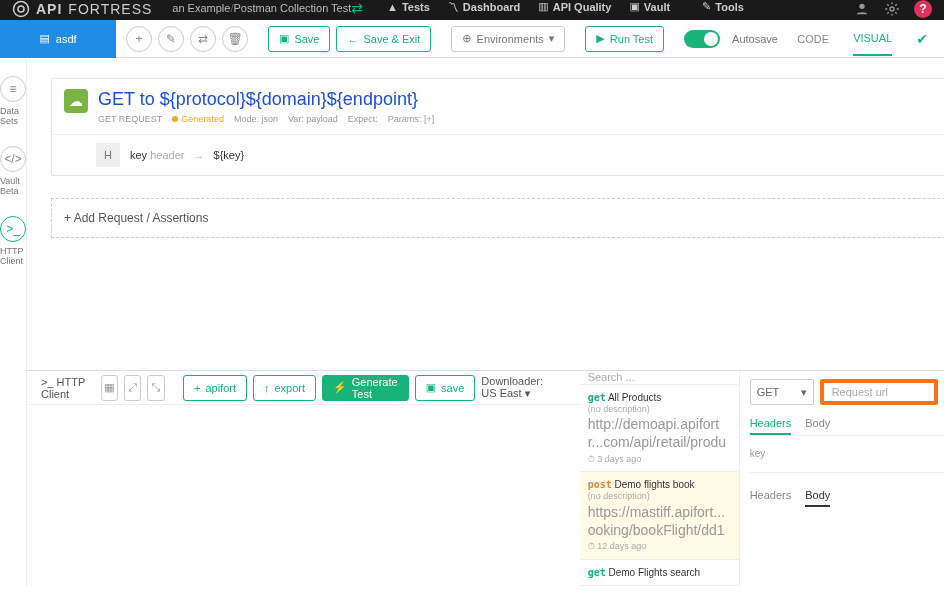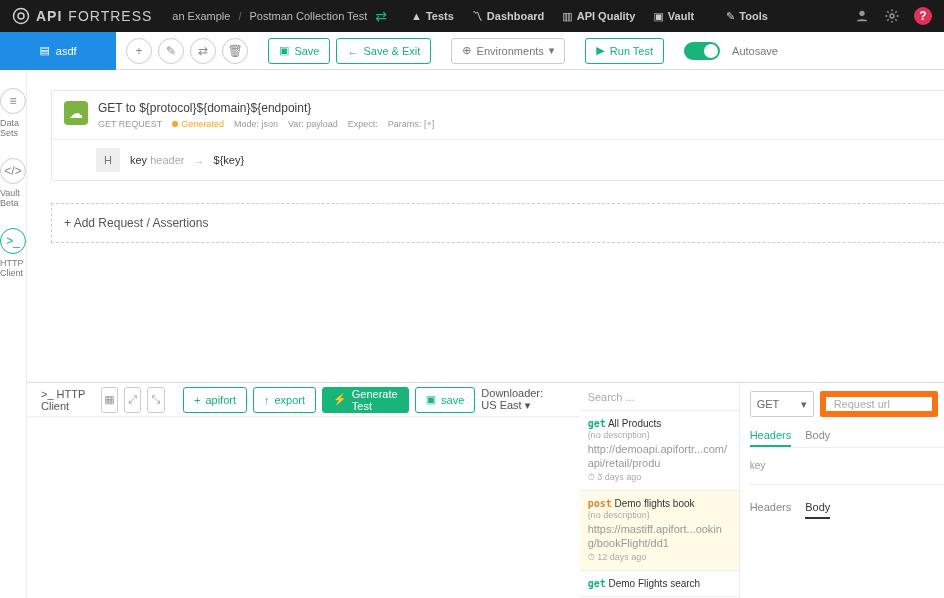--- a/index.html
+++ b/index.html
@@ -1,21 +1,21 @@
 <!DOCTYPE html>
 <html><head>
 <meta charset="utf-8">
 <style>
   *{box-sizing:border-box;margin:0;padding:0;font-family:Arial,Helvetica,sans-serif}
   body{width:944px;height:598px;overflow:hidden;background:#fff;font-size:12px;color:#333}
-  .topbar{height:32px;background:#1a1a1a;display:flex;align-items:center;padding:0 12px;color:#ccc}
+  .topbar{height:20px;background:#1a1a1a;display:flex;align-items:flex-start;padding:0 12px;color:#ccc}
   .logo{display:flex;align-items:center;gap:6px;font-weight:bold;font-size:14px;letter-spacing:1px}
   .logo .thin{font-weight:normal}
   .logo svg{width:18px;height:18px}
-  .crumbs{display:flex;align-items:center;gap:8px;margin-left:20px;font-size:11px;color:#bbb}
+  .crumbs{display:flex;align-items:center;margin-left:20px;font-size:11px;color:#bbb}
   .crumbs .sep{color:#666}
   .sync{color:#14b47c;font-size:14px}
   .topnav{display:flex;gap:18px;margin-left:24px;font-size:11px;color:#ccc}
   .topnav span{display:flex;align-items:center;gap:4px;cursor:pointer}
   .top-right{margin-left:auto;display:flex;align-items:center;gap:14px}
   .top-right svg{width:16px;height:16px;fill:#999}
   .help{width:18px;height:18px;border-radius:50%;background:#e1315a;color:#fff;display:flex;align-items:center;justify-content:center;font-weight:bold;font-size:12px}
 
   .toolbar{height:38px;border-bottom:1px solid #ddd;display:flex;align-items:center}
   .file-tab{width:116px;height:38px;background:#1f8de6;color:#fff;display:flex;align-items:center;justify-content:center;gap:6px;font-size:11px}
@@ -37,21 +37,21 @@
   .rail{width:54px;border-right:1px solid #eee;display:flex;flex-direction:column;align-items:center;padding-top:18px;gap:20px}
   .rail-item{display:flex;flex-direction:column;align-items:center;gap:4px;font-size:9px;color:#777}
   .rail-circ{width:26px;height:26px;border:1px solid #ccc;border-radius:50%;display:flex;align-items:center;justify-content:center;font-size:12px;color:#888}
   .rail-circ.active{border-color:#14b47c;color:#14b47c}
 
   .canvas{flex:1;display:flex;flex-direction:column}
   .editor-area{flex:1;padding:20px 24px;overflow:hidden}
   .req-card{border:1px solid #e6e6e6;border-radius:2px}
   .req-head{display:flex;align-items:flex-start;gap:10px;padding:10px 12px;border-bottom:1px solid #eee}
   .cloud{width:24px;height:24px;background:#7cb342;border-radius:4px;display:flex;align-items:center;justify-content:center;color:#fff;font-size:14px}
-  .req-title{font-size:12px;color:#404040}
+  .req-title{font-size:18px;color:#1d4ed8}
   .req-meta{font-size:9px;color:#999;margin-top:4px;display:flex;gap:10px;align-items:center}
   .badge-gen{color:#f5a623}
   .dot-y{width:6px;height:6px;border-radius:50%;background:#f5a623;display:inline-block;margin-right:3px}
   .header-row{display:flex;align-items:center;gap:10px;padding:8px 12px 8px 44px}
   .h-box{width:24px;height:24px;background:#eee;display:flex;align-items:center;justify-content:center;font-size:11px;color:#777}
   .kv{font-size:11px;color:#333}
   .kv .k{color:#333}
   .kv .faded{color:#aaa}
   .kv .arrow{color:#bbb;margin:0 6px}
   .add-req{margin-top:22px;border:1px dashed #ccc;padding:12px;font-size:12px;color:#555;cursor:pointer}
@@ -64,26 +64,26 @@
   .downloader{margin-left:auto;font-size:11px;color:#555;padding-right:18px;position:relative}
   .tooltip{position:absolute;left:452px;top:28px;background:#333;color:#fff;font-size:10px;padding:3px 8px;border-radius:2px;white-space:nowrap}
   .bottom-body{flex:1;display:flex}
   .history{width:160px;border-right:1px solid #eee;display:flex;flex-direction:column;overflow:hidden}
   .search{height:28px;border-bottom:1px solid #eee;padding:0 8px;font-size:11px;color:#aaa;display:flex;align-items:center}
   .hist-item{padding:6px 8px;border-bottom:1px solid #eee;font-size:10px;line-height:1.3}
   .hist-item.active{background:#fffbe6}
   .verb-get{color:#14b47c;font-weight:bold;text-transform:lowercase;font-family:monospace}
   .verb-post{color:#d9863b;font-weight:bold;text-transform:lowercase;font-family:monospace}
   .hist-desc{color:#aaa;font-size:9px}
-  .hist-url{color:#999;font-size:11px;word-break:break-all}
+  .hist-url{color:#999;font-size:14px;word-break:break-all}
   .hist-time{color:#aaa;font-size:9px;text-align:left;margin-top:2px}
   .req-builder{flex:1;padding:8px 10px;display:flex;flex-direction:column;gap:8px}
   .rb-row{display:flex;gap:6px;align-items:center}
   .method-sel{width:64px;height:26px;border:1px solid #ccc;border-radius:2px;font-size:11px;padding:0 6px;display:flex;align-items:center;justify-content:space-between;color:#666}
-  .url-input{flex:1;height:26px;border:6px solid #f97316;border-radius:2px;padding:0 8px;color:#aaa;font-size:11px;display:flex;align-items:center}
+  .url-input{flex:1;height:26px;border:4px solid #f97316;border-radius:2px;padding:0 8px;color:#aaa;font-size:11px;display:flex;align-items:center}
   .params-btn,.send-btn,.clear-btn{height:26px;padding:0 12px;border-radius:2px;font-size:11px;display:flex;align-items:center;cursor:pointer}
   .params-btn{border:1px solid #ccc;background:#fff;color:#555}
   .send-btn{background:#000000;color:#fff}
   .clear-btn{background:#bbb;color:#fff}
   .sub-tabs{display:flex;gap:14px;font-size:11px;border-bottom:1px solid #eee}
   .sub-tabs span{padding:4px 0;color:#888;cursor:pointer}
   .sub-tabs span.active{color:#14b47c;border-bottom:2px solid #14b47c}
   .kv-head{display:flex;font-size:10px;color:#999;padding:4px 0;border-bottom:1px solid #eee}
   .kv-head .kcol{width:300px}
   .row-actions{margin-left:auto;display:flex;gap:6px}
@@ -145,20 +145,25 @@
   <div class="tool-group">
     <div class="btn gray">⊕ <span>Environments</span> ▾</div>
   </div>
   <div class="tool-group">
     <div class="btn green">▶ <span>Run Test</span></div>
   </div>
   <div class="tool-group">
     <div class="toggle"></div>
     <span class="autosave-label">Autosave</span>
   </div>
+  <div class="view-tabs">
+    <span class="code">CODE</span>
+    <span class="visual">VISUAL</span>
+    <span class="check">✔</span>
+  </div>
 </div>
 
 <div class="main">
   <div class="rail">
     <div class="rail-item">
         <div class="rail-circ">≡</div>
         <span>Data Sets</span>
       </div>
     <div class="rail-item">
         <div class="rail-circ">&lt;/&gt;</div>

